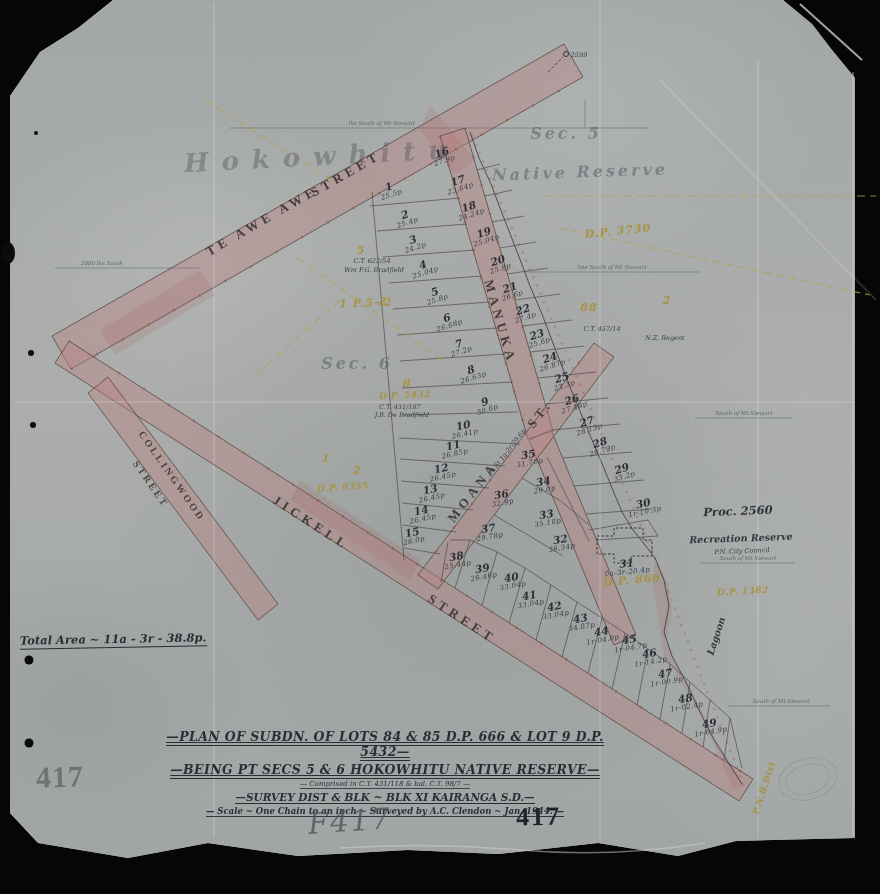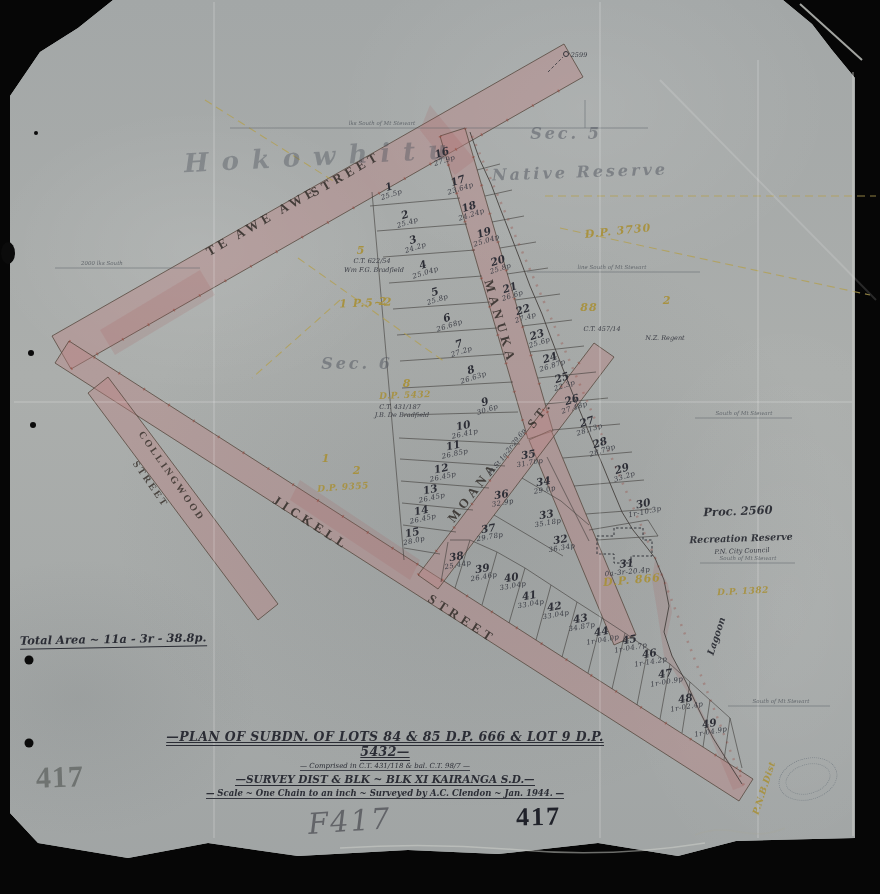--- a/index.html
+++ b/index.html
@@ -190,20 +190,21 @@
     <path d="M340,848 Q430,842 520,850 T705,843" fill="none" stroke="rgba(210,212,205,.5)" stroke-width="1.5"></path>
 
     <path d="M695,835 q20,-8 45,-3 q25,5 45,-4" fill="none" stroke="rgba(165,165,155,.35)" stroke-width="1.5"></path>
   </svg>
 
   <div id="label-layer">
     <div id="total-area">Total Area ~ 11a - 3r - 38.8p.</div>
 
     <div id="title-block">
       <div class="t-main"><span>—PLAN OF SUBDN. OF LOTS 84 &amp; 85 D.P. 666 &amp; LOT 9 D.P. 5432—</span></div>
+      <div class="t-main"><span>—BEING PT SECS 5 &amp; 6 HOKOWHITU NATIVE RESERVE—</span></div>
       <div class="t-sub"><span>— Comprised in C.T. 431/118 &amp; bal. C.T. 98/7 —</span></div>
       <div class="t-mid"><span>—SURVEY DIST &amp; BLK ~ BLK XI KAIRANGA S.D.—</span></div>
       <div class="t-low"><span>— Scale ~ One Chain to an inch ~ Surveyed by A.C. Clendon ~ Jan. 1944. —</span></div>
     </div>
 
     <div id="stamp-grey">417</div>
     <div id="pencil-f417">F417</div>
     <div id="ink-417">417</div>
     <div id="oval-stamp">
         <div class="o1"></div>

